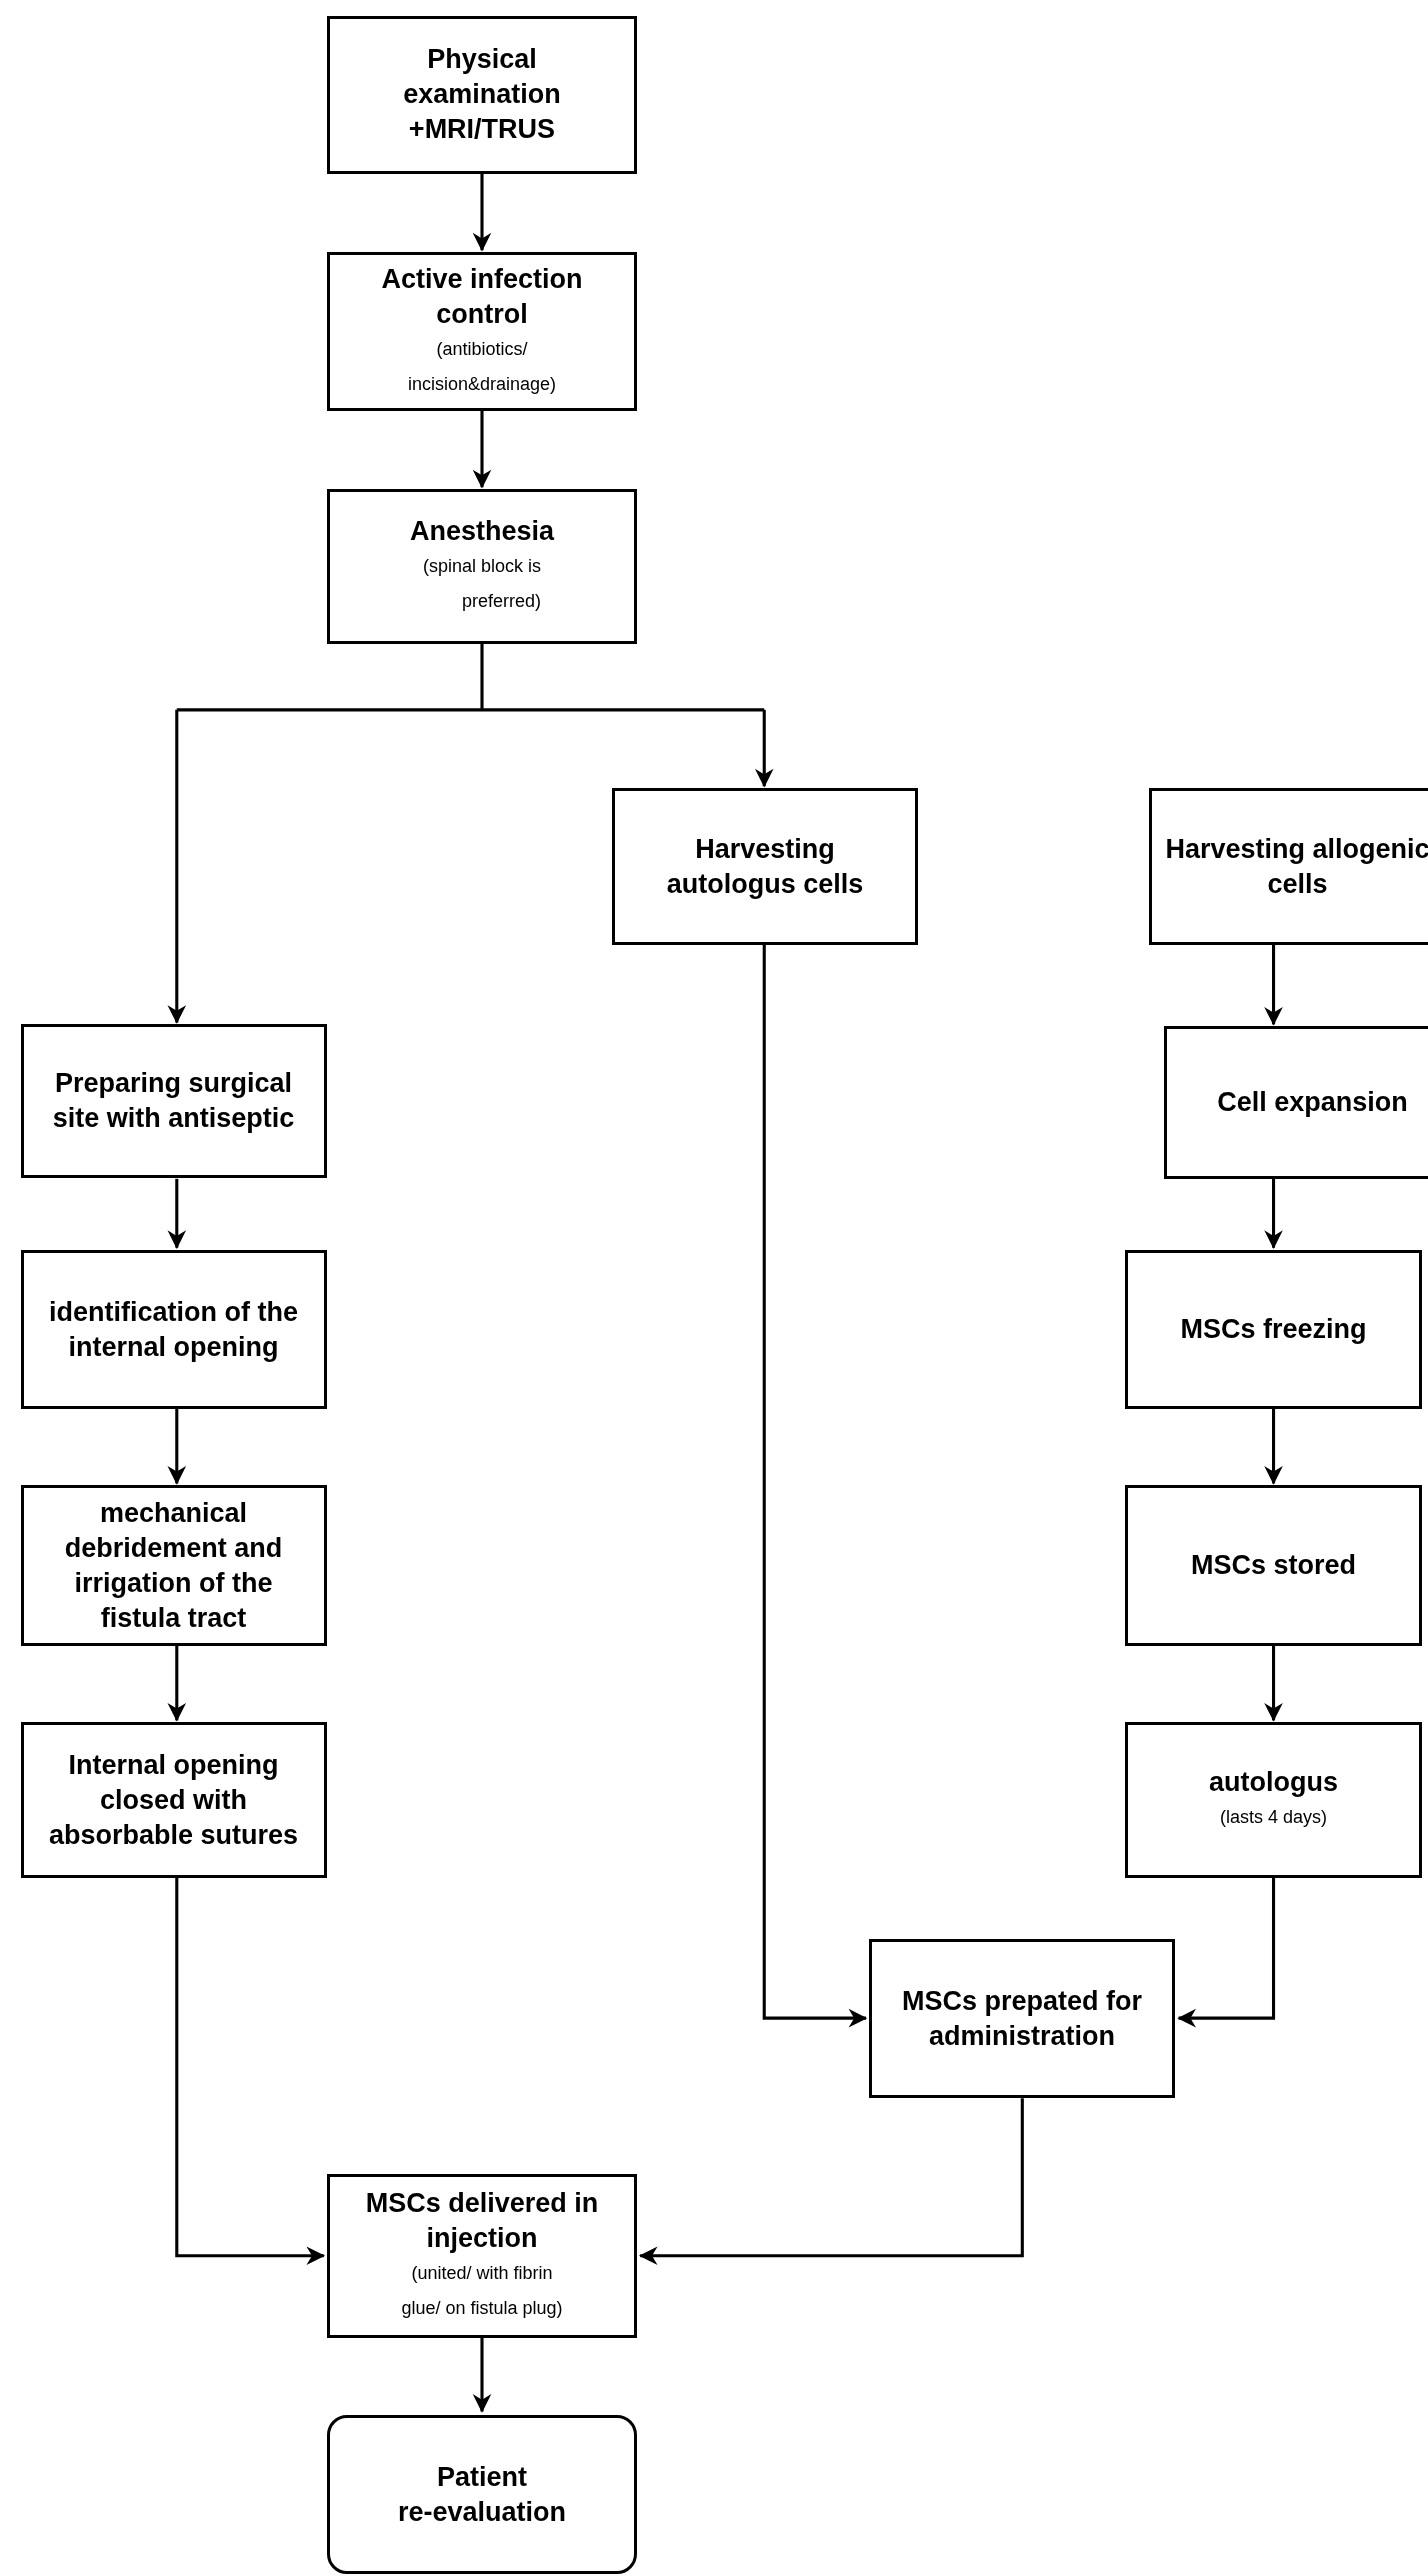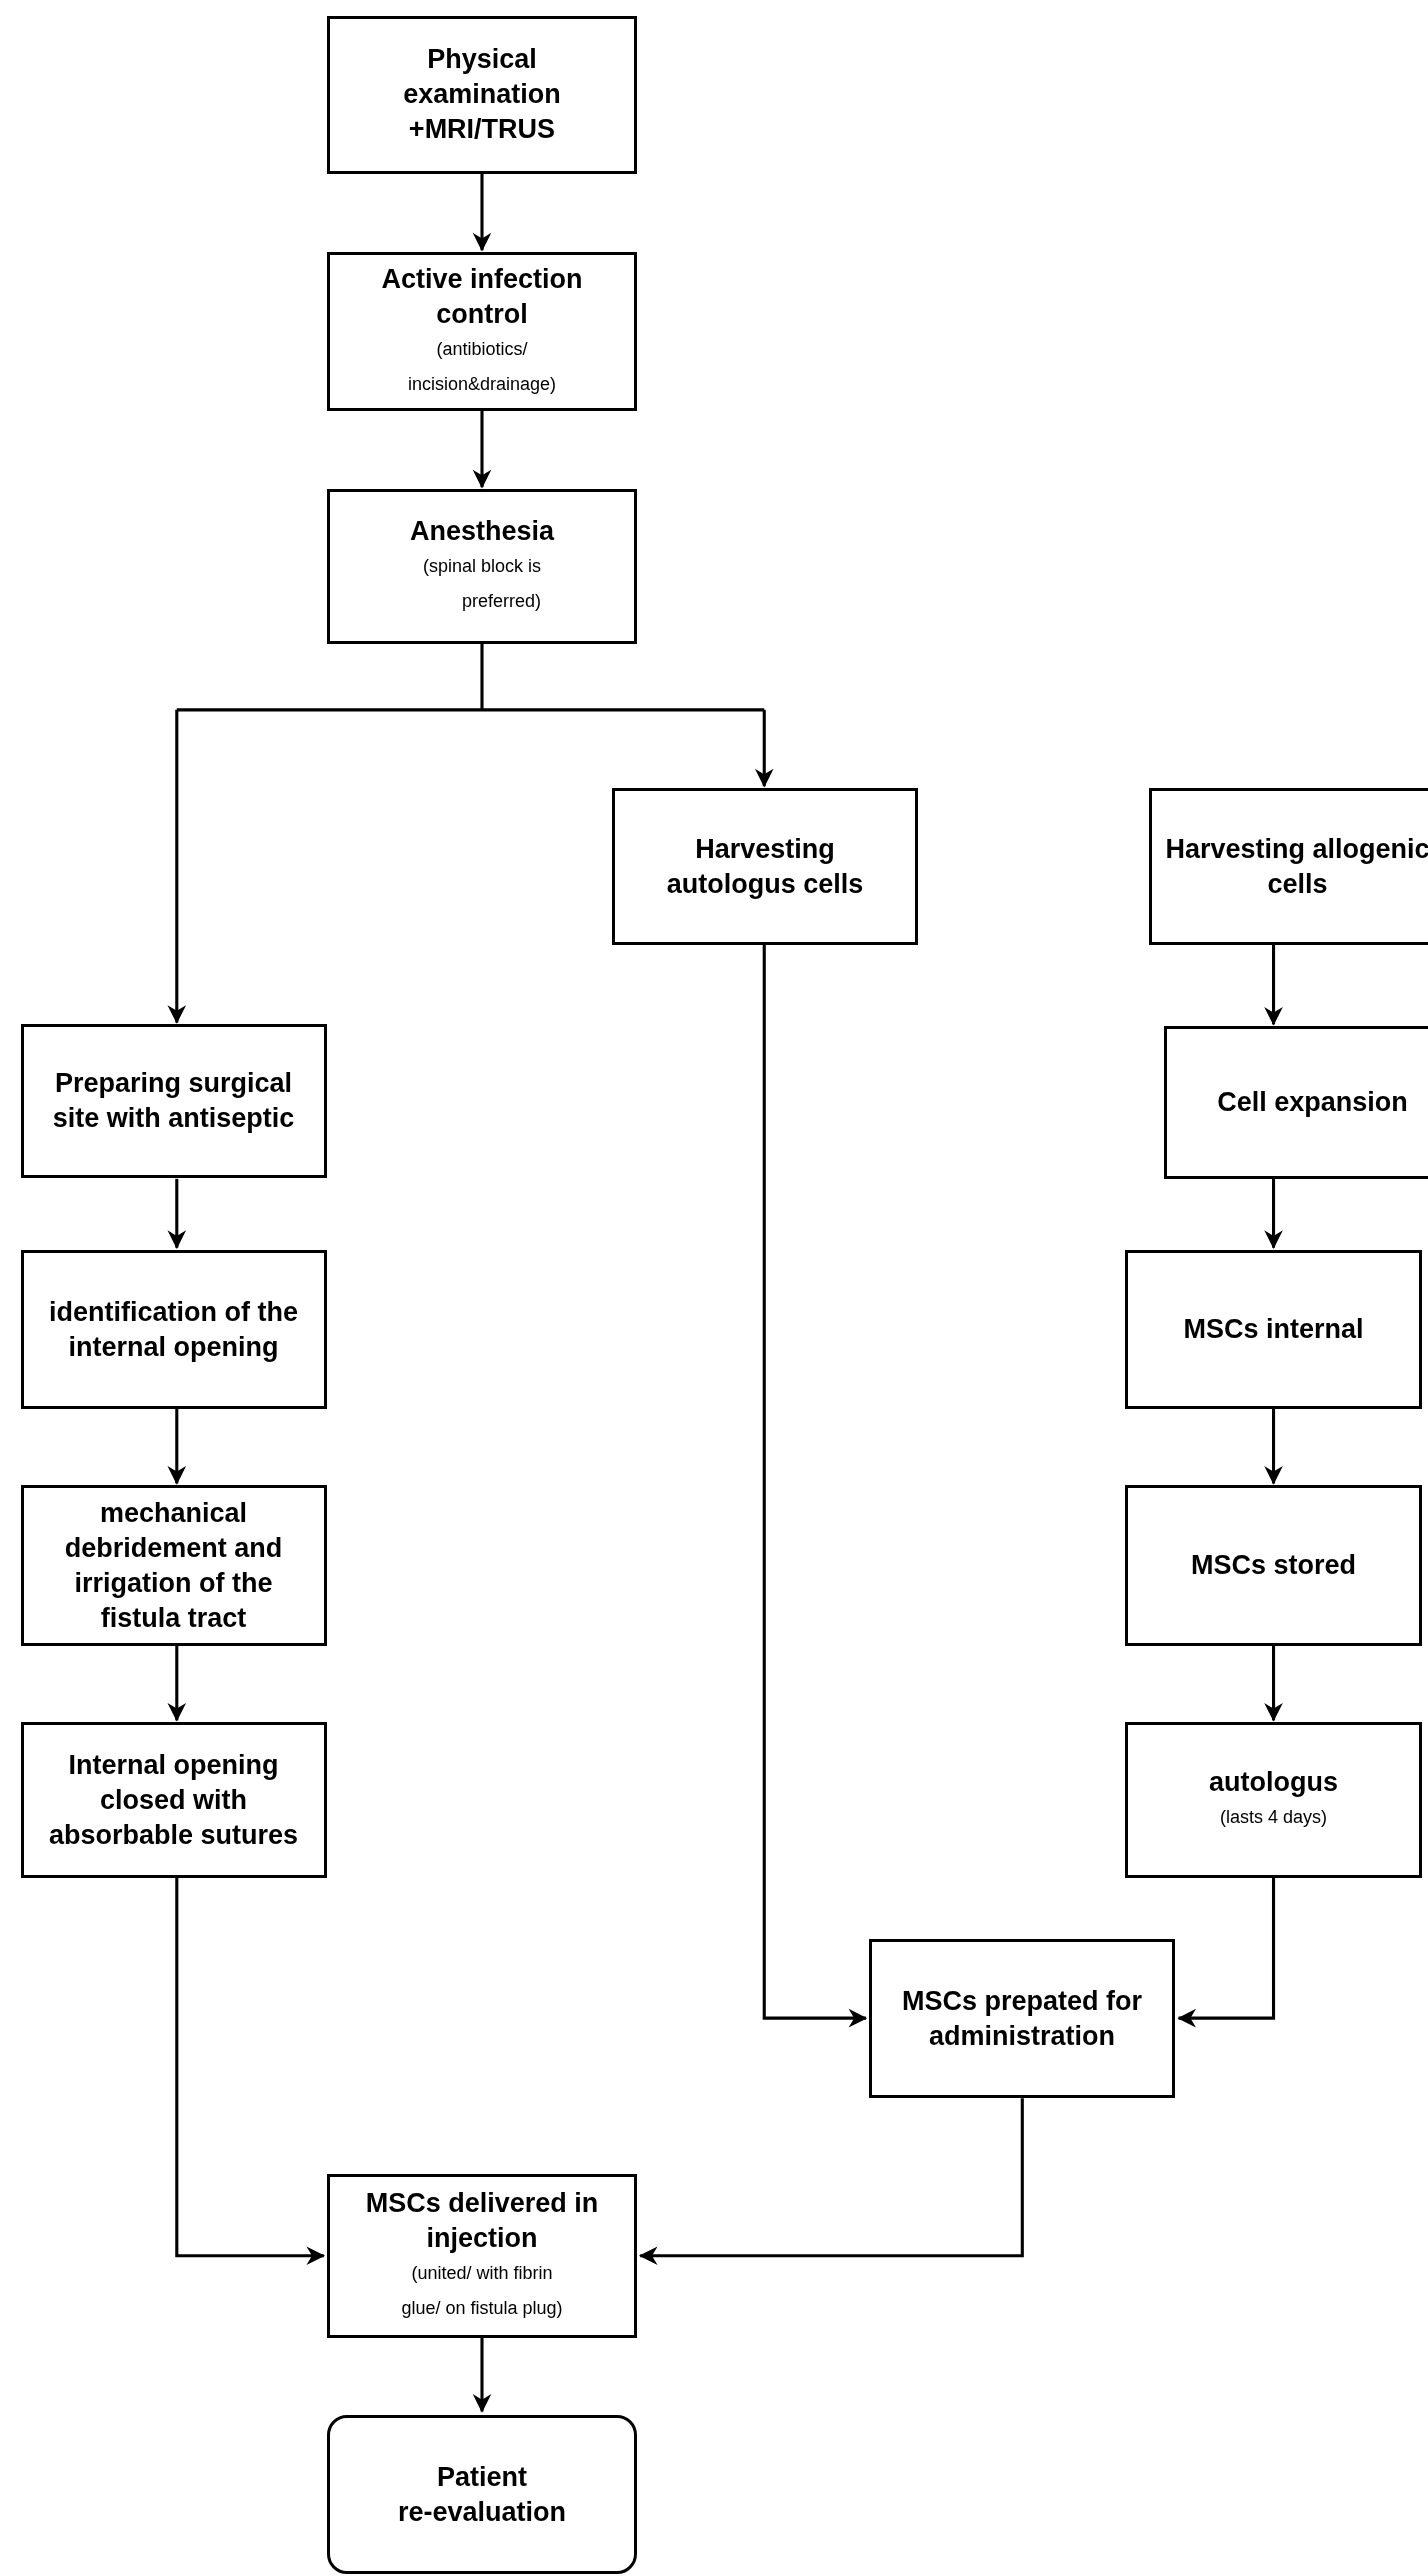--- a/index.html
+++ b/index.html
@@ -126,21 +126,21 @@
   <div class="node" style="left:1125px; top:1026px; width:297px; height:153px;margin-left:39px;">
     <span class="title">Cell expansion</span>
   </div>
 
   <div class="node" style="left:20.5px; top:1250px; width:306px; height:159px;">
     <span class="title">identification of the
 internal opening</span>
   </div>
 
   <div class="node" style="left:1125px; top:1250px; width:297px; height:159px;">
-    <span class="title">MSCs internal</span>
+    <span class="title">MSCs freezing</span>
   </div>
 
   <div class="node" style="left:20.5px; top:1485px; width:306px; height:161px;">
     <span class="title">mechanical
 debridement and
 irrigation of the
 fistula tract</span>
   </div>
 
   <div class="node" style="left:1125px; top:1485px; width:297px; height:161px;">

